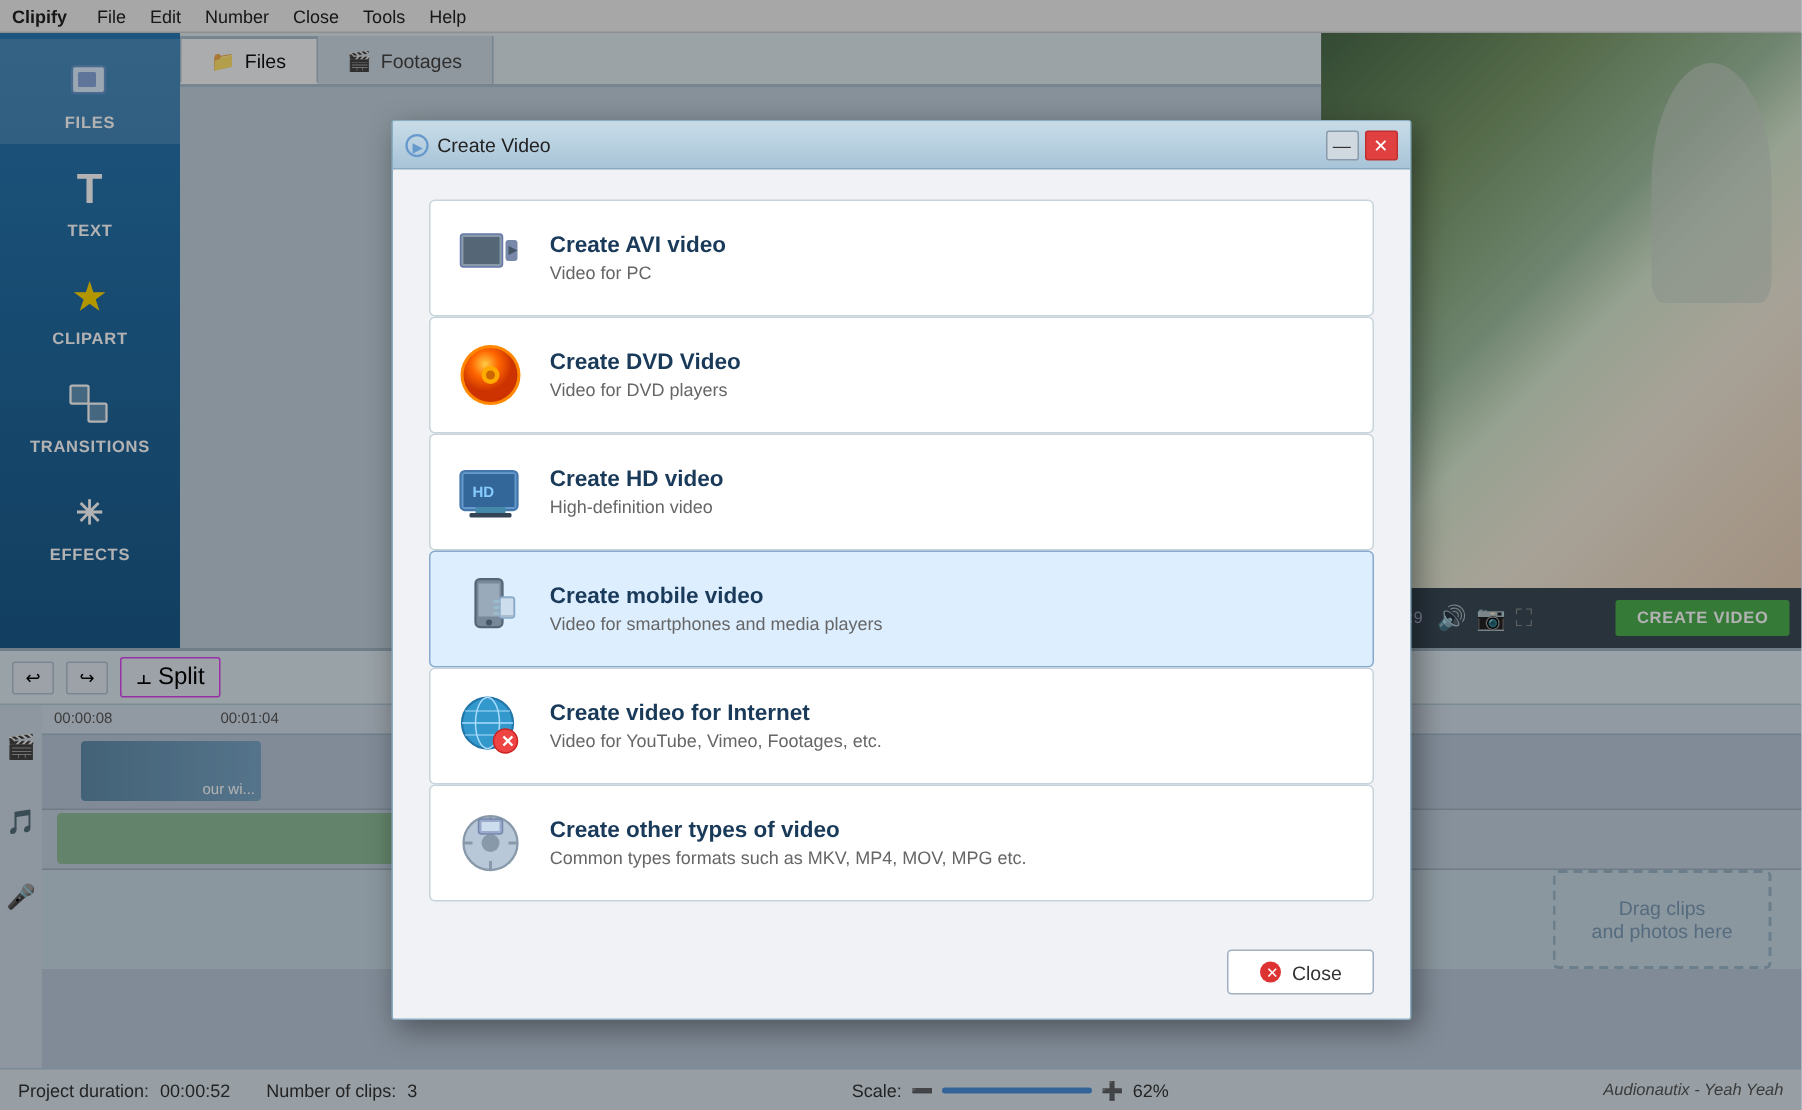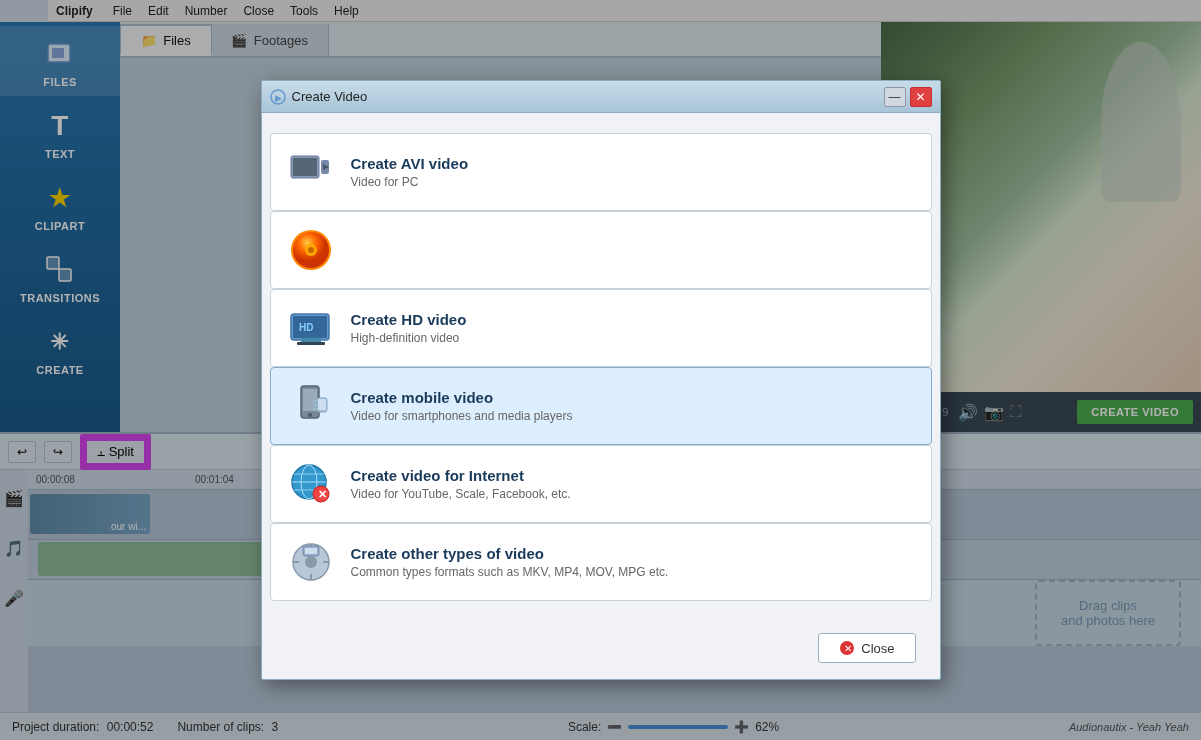--- a/index.html
+++ b/index.html
@@ -25,21 +25,20 @@
     
     .menu-bar {
       background: #f0f0f0;
       height: 22px;
       display: flex;
       align-items: center;
       padding: 0 8px;
       gap: 16px;
       border-bottom: 1px solid #ccc;
       font-size: 12px;
-      margin-left: 48px;
     }
     .menu-bar span { cursor: pointer; color: #222; }
     .app-logo { font-weight: bold; color: #1a6a9e; margin-right: 4px; }
 
     
     .main-content {
       display: flex;
       flex: 1;
       overflow: hidden;
     }
@@ -284,21 +283,21 @@
       cursor: pointer;
       color: #333;
     }
     .modal-btn.close-btn {
       background: #e04040;
       color: white;
       border-color: #c03030;
     }
 
     .modal-body {
-      padding: 20px 8px 20px;
+      padding: 20px 24px 20px;
       display: flex;
       flex-direction: column;
     }
 
     
     .video-option {
       background: white;
       border: 1px solid #c8d4dc;
       border-radius: 4px;
       padding: 14px 16px;
@@ -404,21 +403,21 @@
         <div class="sidebar-icon">
           <svg width="30" height="30" viewBox="0 0 30 30">
             <rect x="2" y="2" width="12" height="12" rx="1" fill="rgba(255,255,255,0.3)" stroke="white" stroke-width="1.5"></rect>
             <rect x="14" y="14" width="12" height="12" rx="1" fill="rgba(255,255,255,0.3)" stroke="white" stroke-width="1.5"></rect>
           </svg>
         </div>
         <span>TRANSITIONS</span>
       </div>
       <div class="sidebar-item">
         <div class="sidebar-icon" style="font-size:22px;color:white;">✳</div>
-        <span>CREATE</span>
+        <span>EFFECTS</span>
       </div>
     </div>
 
     <div class="center-panel">
 
       <div class="tabs-bar">
         <div class="tab active">
           <span>📁</span>
           <span>Files</span>
         </div>
@@ -451,41 +450,41 @@
         <button class="create-video-btn" style="margin-left:auto;font-size:11px;padding:6px 14px;">CREATE VIDEO</button>
       </div>
     </div>
 
   </div>
 
   <div class="timeline-area">
     <div class="timeline-toolbar">
       <button style="background:#e0e8f0;border:1px solid #b0c0d0;padding:3px 8px;cursor:pointer;font-size:12px;border-radius:2px;">↩</button>
       <button style="background:#e0e8f0;border:1px solid #b0c0d0;padding:3px 8px;cursor:pointer;font-size:12px;border-radius:2px;">↪</button>
-      <button style="background:#e0e8f0;border:7px solid #d946ef;padding:3px 10px;cursor:pointer;font-size:13px;border-radius:2px;">
+      <button style="background:#e0e8f0;border:1px solid #d946ef;padding:3px 10px;cursor:pointer;font-size:16px;border-radius:2px;">
         <span>⫠</span>
         <span>Split</span>
       </button>
     </div>
     <div class="timeline-tracks">
       <div class="track-labels">
         <div class="track-label-item">🎬</div>
         <div class="track-label-item">🎵</div>
         <div class="track-label-item">🎤</div>
       </div>
       <div class="track-content">
 
         <div style="height:20px;background:#d0dce8;border-bottom:1px solid #a0b8c8;display:flex;align-items:center;padding:0 8px;font-size:10px;color:#555;">
           <span>00:00:08</span>
-          <span style="margin-left:120px;">00:01:04</span>
+          <span style="margin-left:72px;">00:01:04</span>
           <span style="margin-left:120px;">00:01:12</span>
         </div>
 
         <div style="height:50px;background:#b8c8d8;border-bottom:1px solid #a0b0c0;position:relative;">
-          <div style="position:absolute;left:2px;top:4px;width:120px;height:40px;background:#7a9ab5;border-radius:3px;overflow:hidden;">
+          <div style="position:absolute;left:26px;top:4px;width:120px;height:40px;background:#7a9ab5;border-radius:3px;overflow:hidden;">
             <div style="width:100%;height:100%;background:linear-gradient(90deg,#5a8aaa,#7aaacc);opacity:0.8;"></div>
             <span style="position:absolute;bottom:2px;right:4px;font-size:10px;color:white;">our wi...</span>
           </div>
         </div>
 
         <div style="height:40px;background:#c0d0e0;border-bottom:1px solid #a0b0c0;position:relative;">
           <div style="position:absolute;left:10px;top:2px;width:300px;height:34px;background:#7ab57a;border-radius:3px;opacity:0.7;"></div>
         </div>
 
         <div style="flex:1;background:#c8d8e4;display:flex;align-items:center;justify-content:flex-end;padding-right:20px;">
@@ -562,20 +561,24 @@
             <circle cx="24" cy="24" r="3" fill="#cc6600"></circle>
             <defs>
               <radialGradient id="dvdGrad" cx="40%" cy="30%">
                 <stop offset="0%" stop-color="#ffcc44"></stop>
                 <stop offset="50%" stop-color="#ff6600"></stop>
                 <stop offset="100%" stop-color="#cc3300"></stop>
               </radialGradient>
             </defs>
           </svg>
         </div>
+        <div class="option-text">
+          <div class="option-title">Create DVD Video</div>
+          <div class="option-desc">Video for DVD players</div>
+        </div>
       </div>
 
       <div class="video-option">
         <div class="option-icon">
           <svg width="48" height="48" viewBox="0 0 48 48">
             <rect x="4" y="10" width="38" height="26" rx="3" fill="#6699cc" stroke="#4477aa" stroke-width="1.5"></rect>
             <rect x="6" y="12" width="34" height="22" fill="#336699"></rect>
             <rect x="14" y="34" width="20" height="4" fill="#4488aa"></rect>
             <rect x="10" y="38" width="28" height="3" rx="1" fill="#334455"></rect>
             <text x="12" y="27" font-size="10" fill="#88ccff" font-weight="bold">HD</text>
@@ -613,21 +616,21 @@
             <ellipse cx="22" cy="22" rx="8" ry="17" fill="none" stroke="#aaddff" stroke-width="1"></ellipse>
             <line x1="5" y1="22" x2="39" y2="22" stroke="#aaddff" stroke-width="1"></line>
             <line x1="7" y1="14" x2="37" y2="14" stroke="#aaddff" stroke-width="0.8"></line>
             <line x1="7" y1="30" x2="37" y2="30" stroke="#aaddff" stroke-width="0.8"></line>
             <circle cx="34" cy="34" r="8" fill="#ee4444" stroke="#cc2222" stroke-width="1"></circle>
             <text x="31" y="38" font-size="11" fill="white" font-weight="bold">✕</text>
           </svg>
         </div>
         <div class="option-text">
           <div class="option-title">Create video for Internet</div>
-          <div class="option-desc">Video for YouTube, Scale, Facebook, etc.</div>
+          <div class="option-desc">Video for YouTube, Vimeo, Footages, etc.</div>
         </div>
       </div>
 
       <div class="video-option">
         <div class="option-icon">
           <svg width="48" height="48" viewBox="0 0 48 48">
             <circle cx="24" cy="24" r="18" fill="#b8c8d8" stroke="#8899aa" stroke-width="1.5"></circle>
             <circle cx="24" cy="24" r="6" fill="#8899aa"></circle>
             <path d="M24 6 L24 12 M24 36 L24 42 M6 24 L12 24 M36 24 L42 24" stroke="#8899aa" stroke-width="2"></path>
             <rect x="16" y="8" width="16" height="10" rx="2" fill="#99aacc" stroke="#7788aa" stroke-width="1"></rect>

